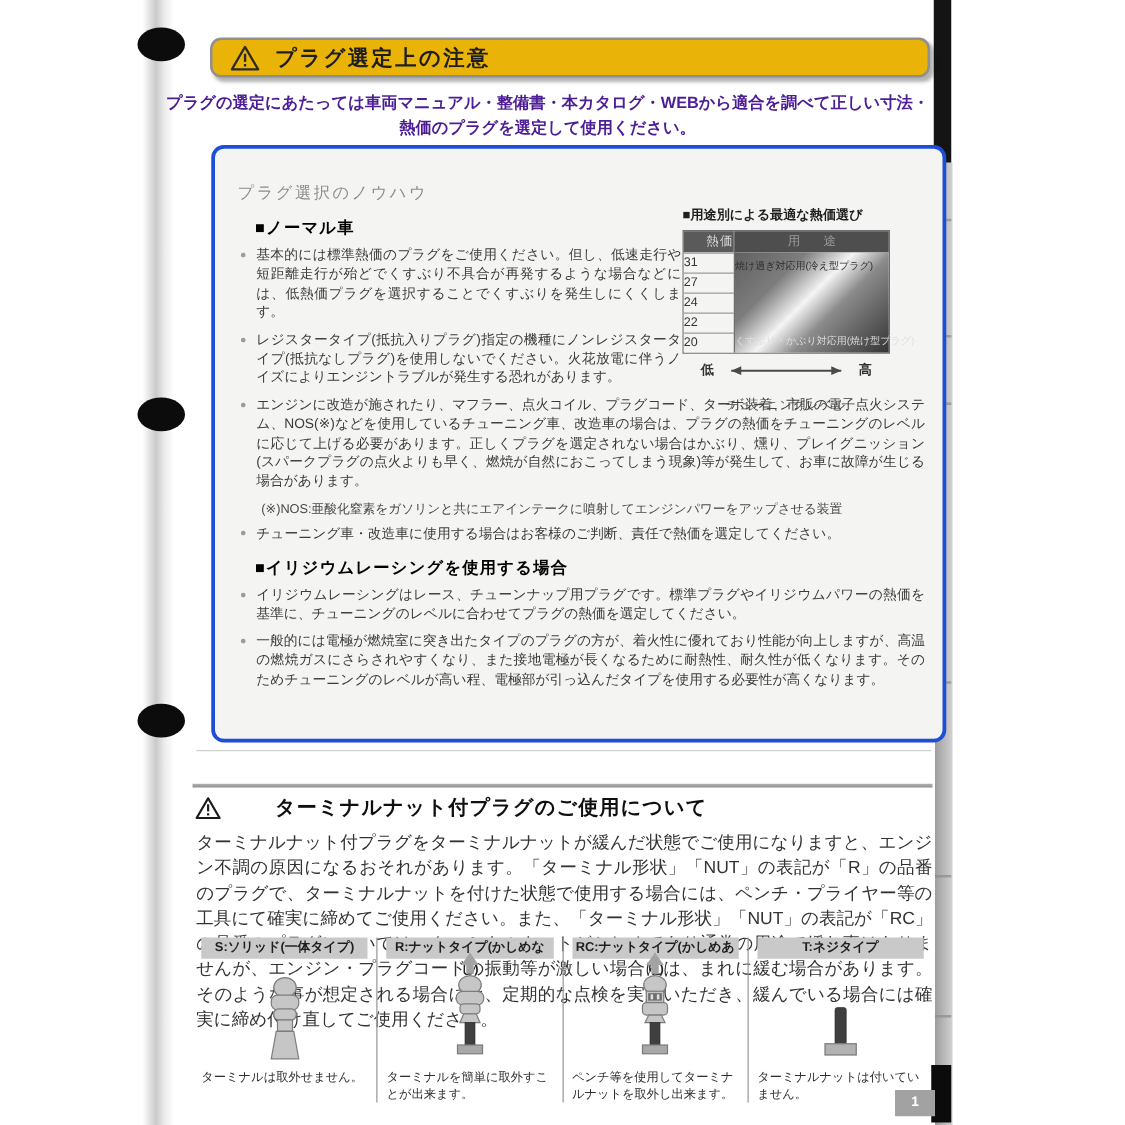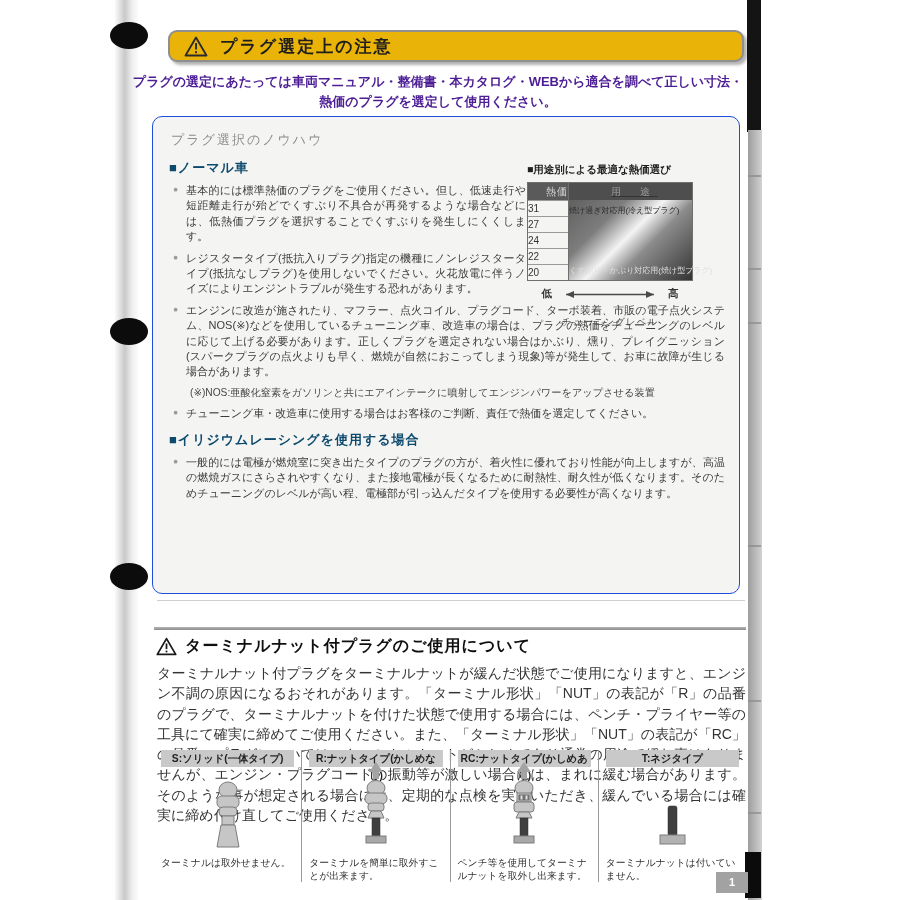--- a/index.html
+++ b/index.html
@@ -31,59 +31,59 @@
   .title-box .t { font-size:17px; font-weight:bold; color:#1e1e1e; letter-spacing:2px; }
   .warn-svg { display:block; }
 
   .intro {
     position:absolute; left:130px; top:72px; width:616px;
     font-size:13px; font-weight:bold; color:#4c1d95; line-height:1.55;text-align:center;
   }
 
   
   .panel {
-    position:absolute; left:152px; top:116px; width:588px; height:478px;
-    background:#f4f4f2; border:1px solid #1d4ed8; border-radius:10px;
-    padding:12px 0 0 16px; box-sizing:border-box; overflow:hidden;
+    position:absolute; left:169px; top:116px; width:588px; height:478px;
+    background:#f4f4f2; border:3px solid #1d4ed8; border-radius:10px;
+    padding:24px 0 0 16px; box-sizing:border-box; overflow:hidden;
   }
   .panel-shadow { position:absolute; left:157px; top:600px; width:588px; height:1px; background:#cfcfcf; }
   .kh-heading { font-size:13px; color:#8c8c8c; letter-spacing:2px; margin:2px 0 10px 2px; }
-  .sec-title { font-size:13px; font-weight:bold; color:#0c4a6e; letter-spacing:1px; margin:10px 0 6px 0;font-family:Liberation Serif, serif; }
+  .sec-title { font-size:13px; font-weight:bold; color:#000000; letter-spacing:1px; margin:10px 0 6px 16px;font-family:Liberation Serif, serif; }
   .bullet { position:relative; padding-left:13px; margin:0 14px 6px 4px;
     font-size:11px; color:#3b3b3b; line-height:1.4; text-align:justify; }
   .bullet::before { content:"●"; position:absolute; left:0; top:1px; font-size:8.5px; color:#9b9b9b; }
   .bullet.narrow { width:340px; margin-right:0; }
   .note { font-size:10.2px; color:#474747; margin:0 14px 6px 21px; }
 
   
   .heat-chart { position:absolute; left:374px; top:46px; width:166px; }
   .hc-title { font-size:10.5px; font-weight:bold; color:#1f1f1f; margin-bottom:5px; white-space:nowrap; }
   .hc-table { display:flex; border:1px solid #6f6f6f; background:#fff; }
   .hc-left { width:40px; }
   .hc-cell-h { height:17px; line-height:17px; text-align:right; font-size:10px;
     background:#5a5a5a; color:#d9d9d9; letter-spacing:1px; }
   .hc-cell { height:15px; line-height:15px; text-align:left; font-size:10px; color:#333;
     background:#f4f4f3; border-top:1px solid #9a9a9a; }
-  .hc-right { flex:1; display:flex; flex-direction:column; border-left:1px solid #6f6f6f;text-decoration:underline; }
+  .hc-right { flex:1; display:flex; flex-direction:column; border-left:1px solid #6f6f6f; }
   .hc-use-h { height:17px; line-height:17px; text-align:center; font-size:10px;
     background:#4e4e4e; color:#9c9c9c; letter-spacing:8px; padding-left:8px; }
   .hc-grad { position:relative; height:80px;
     background:linear-gradient(135deg,#606060 0%,#7d7d7d 28%,#f4f4f4 47%,#8b8b8b 62%,#343434 100%); }
   .hc-top    { position:absolute; top:5px;    left:0; width:100%; text-align:left; font-size:8px; color:#2d2d2d; white-space:nowrap; }
   .hc-bottom { position:absolute; bottom:4px; left:0; width:100%; text-align:center; font-size:8px; color:#dedede; white-space:nowrap;margin-top:40px; }
   .hc-axis { display:flex; align-items:center; justify-content:center; gap:6px;
     margin-top:6px; font-size:10.5px; font-weight:bold; color:#333; }
   .hc-axis-label { text-align:center; font-size:9.5px; color:#474747; margin-top:15px; letter-spacing:1px; }
 
   
   .divider { position:absolute; left:154px; top:627px; width:592px; height:3px;
     background:linear-gradient(#b3b3b3,#8d8d8d); }
   .term-heading { position:absolute; left:156px; top:636px;
     display:flex; align-items:center; gap:8px; }
-  .term-heading .t { font-size:16px; font-weight:bold; color:#0f0f0f; letter-spacing:1px; }
+  .term-heading .t { font-size:16px; font-weight:bold; color:#0f0f0f; letter-spacing:1px;margin-left:35px; }
   .term-body { position:absolute; left:157px; top:663px; width:589px;
     font-size:14px; color:#333; line-height:1.45; text-align:justify; }
 
   .ttable { position:absolute; left:154px; top:750px; width:592px; display:flex; }
   .tcol { flex:1; padding:0 7px; box-sizing:border-box; }
   .tcol + .tcol { border-left:1px solid #9a9a9a; }
   .tcol-header { height:17px; line-height:17px; background:#c9c9c9; text-align:center;
     font-size:10.3px; font-weight:bold; color:#1f1f1f; }
   .tcol-fig { height:82px; display:flex; align-items:flex-end; justify-content:center; }
   .tcol-caption { font-size:9.8px; color:#2f2f2f; line-height:1.35; margin-top:7px; }
@@ -130,20 +130,21 @@
   </div>
 
   <div>
     <div class="bullet">エンジンに改造が施されたり、マフラー、点火コイル、プラグコード、ターボ装着、市販の電子点火システム、NOS(※)などを使用しているチューニング車、改造車の場合は、プラグの熱価をチューニングのレベルに応じて上げる必要があります。正しくプラグを選定されない場合はかぶり、燻り、プレイグニッション(スパークプラグの点火よりも早く、燃焼が自然におこってしまう現象)等が発生して、お車に故障が生じる場合があります。</div>
     <div class="note">(※)NOS:亜酸化窒素をガソリンと共にエアインテークに噴射してエンジンパワーをアップさせる装置</div>
     <div class="bullet">チューニング車・改造車に使用する場合はお客様のご判断、責任で熱価を選定してください。</div>
   </div>
 
   <div>
     <div class="sec-title">■イリジウムレーシングを使用する場合</div>
+    <div class="bullet">イリジウムレーシングはレース、チューンナップ用プラグです。標準プラグやイリジウムパワーの熱価を基準に、チューニングのレベルに合わせてプラグの熱価を選定してください。</div>
     <div class="bullet">一般的には電極が燃焼室に突き出たタイプのプラグの方が、着火性に優れており性能が向上しますが、高温の燃焼ガスにさらされやすくなり、また接地電極が長くなるために耐熱性、耐久性が低くなります。そのためチューニングのレベルが高い程、電極部が引っ込んだタイプを使用する必要性が高くなります。</div>
 
   </div>
 
   <div class="heat-chart">
     <div class="hc-title">■用途別による最適な熱価選び</div>
     <div class="hc-table">
       <div class="hc-left">
         <div class="hc-cell-h">熱価</div>
         <div class="hc-cell">31</div>

